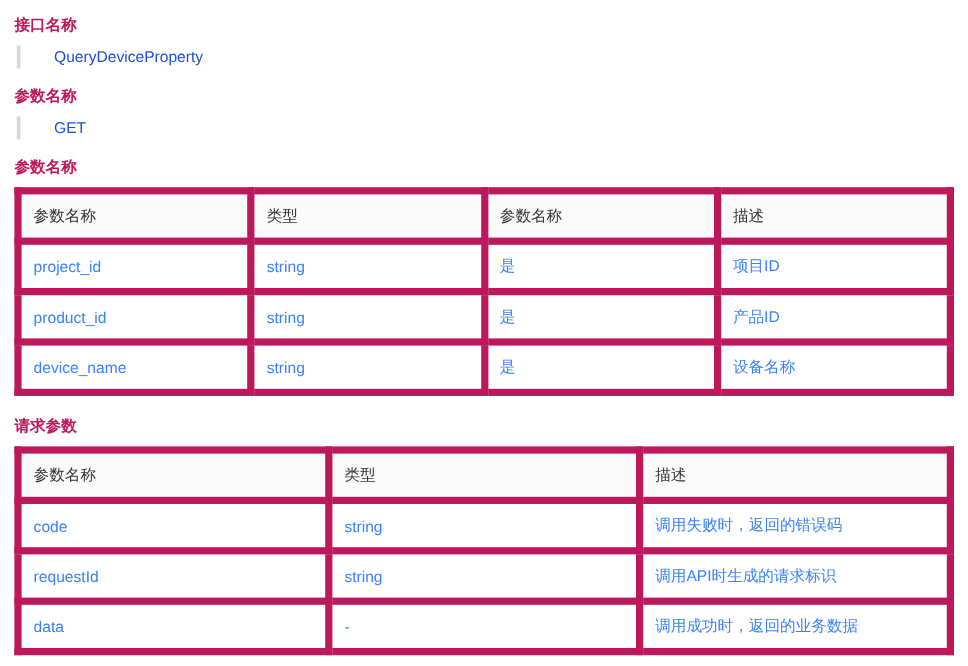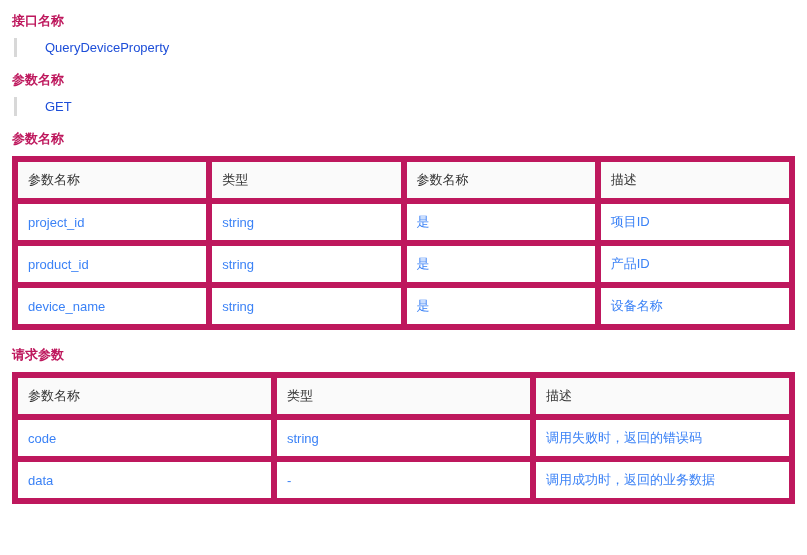--- a/index.html
+++ b/index.html
@@ -98,18 +98,23 @@
       <th>描述</th>
     </tr>
   </thead>
   <tbody id="resp-body">
       <tr>
         <td>code</td>
         <td>string</td>
         <td>调用失败时，返回的错误码</td>
       </tr>
       <tr>
+        <td>requestId</td>
+        <td>string</td>
+        <td>调用API时生成的请求标识</td>
+      </tr>
+      <tr>
         <td>data</td>
         <td>-</td>
         <td>调用成功时，返回的业务数据</td>
       </tr>
     </tbody>
 </table>
 
 </body></html>

